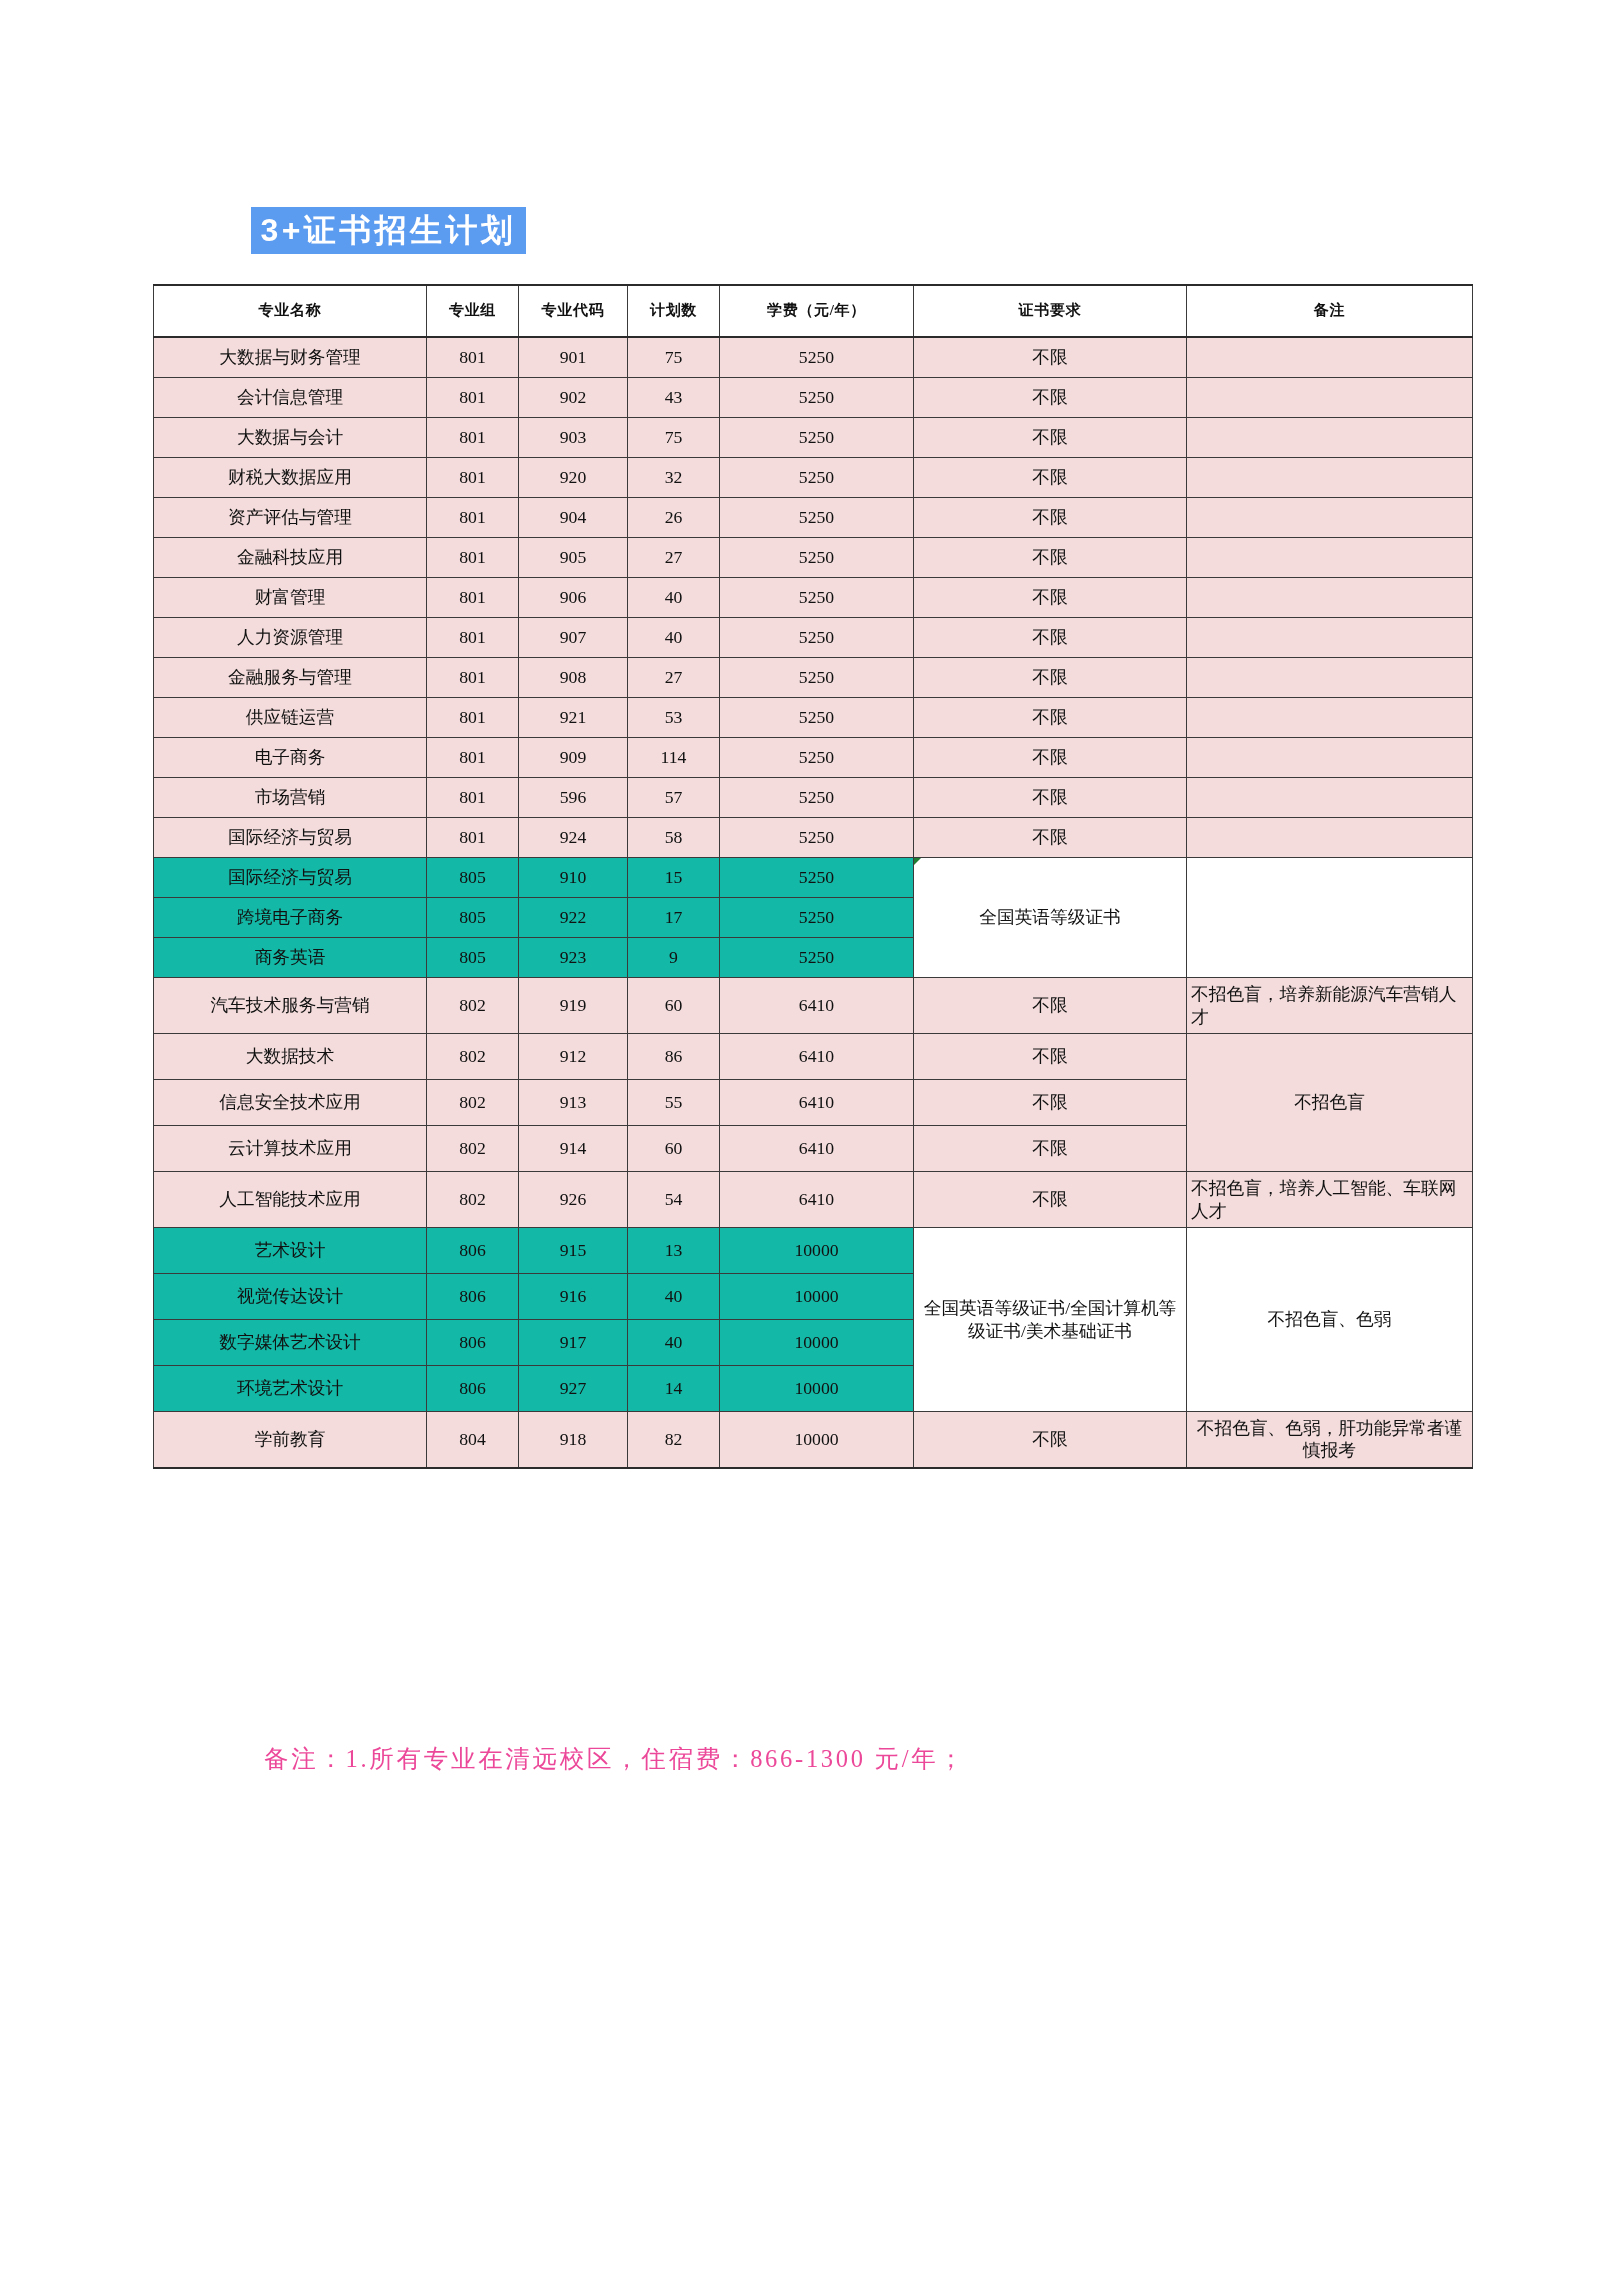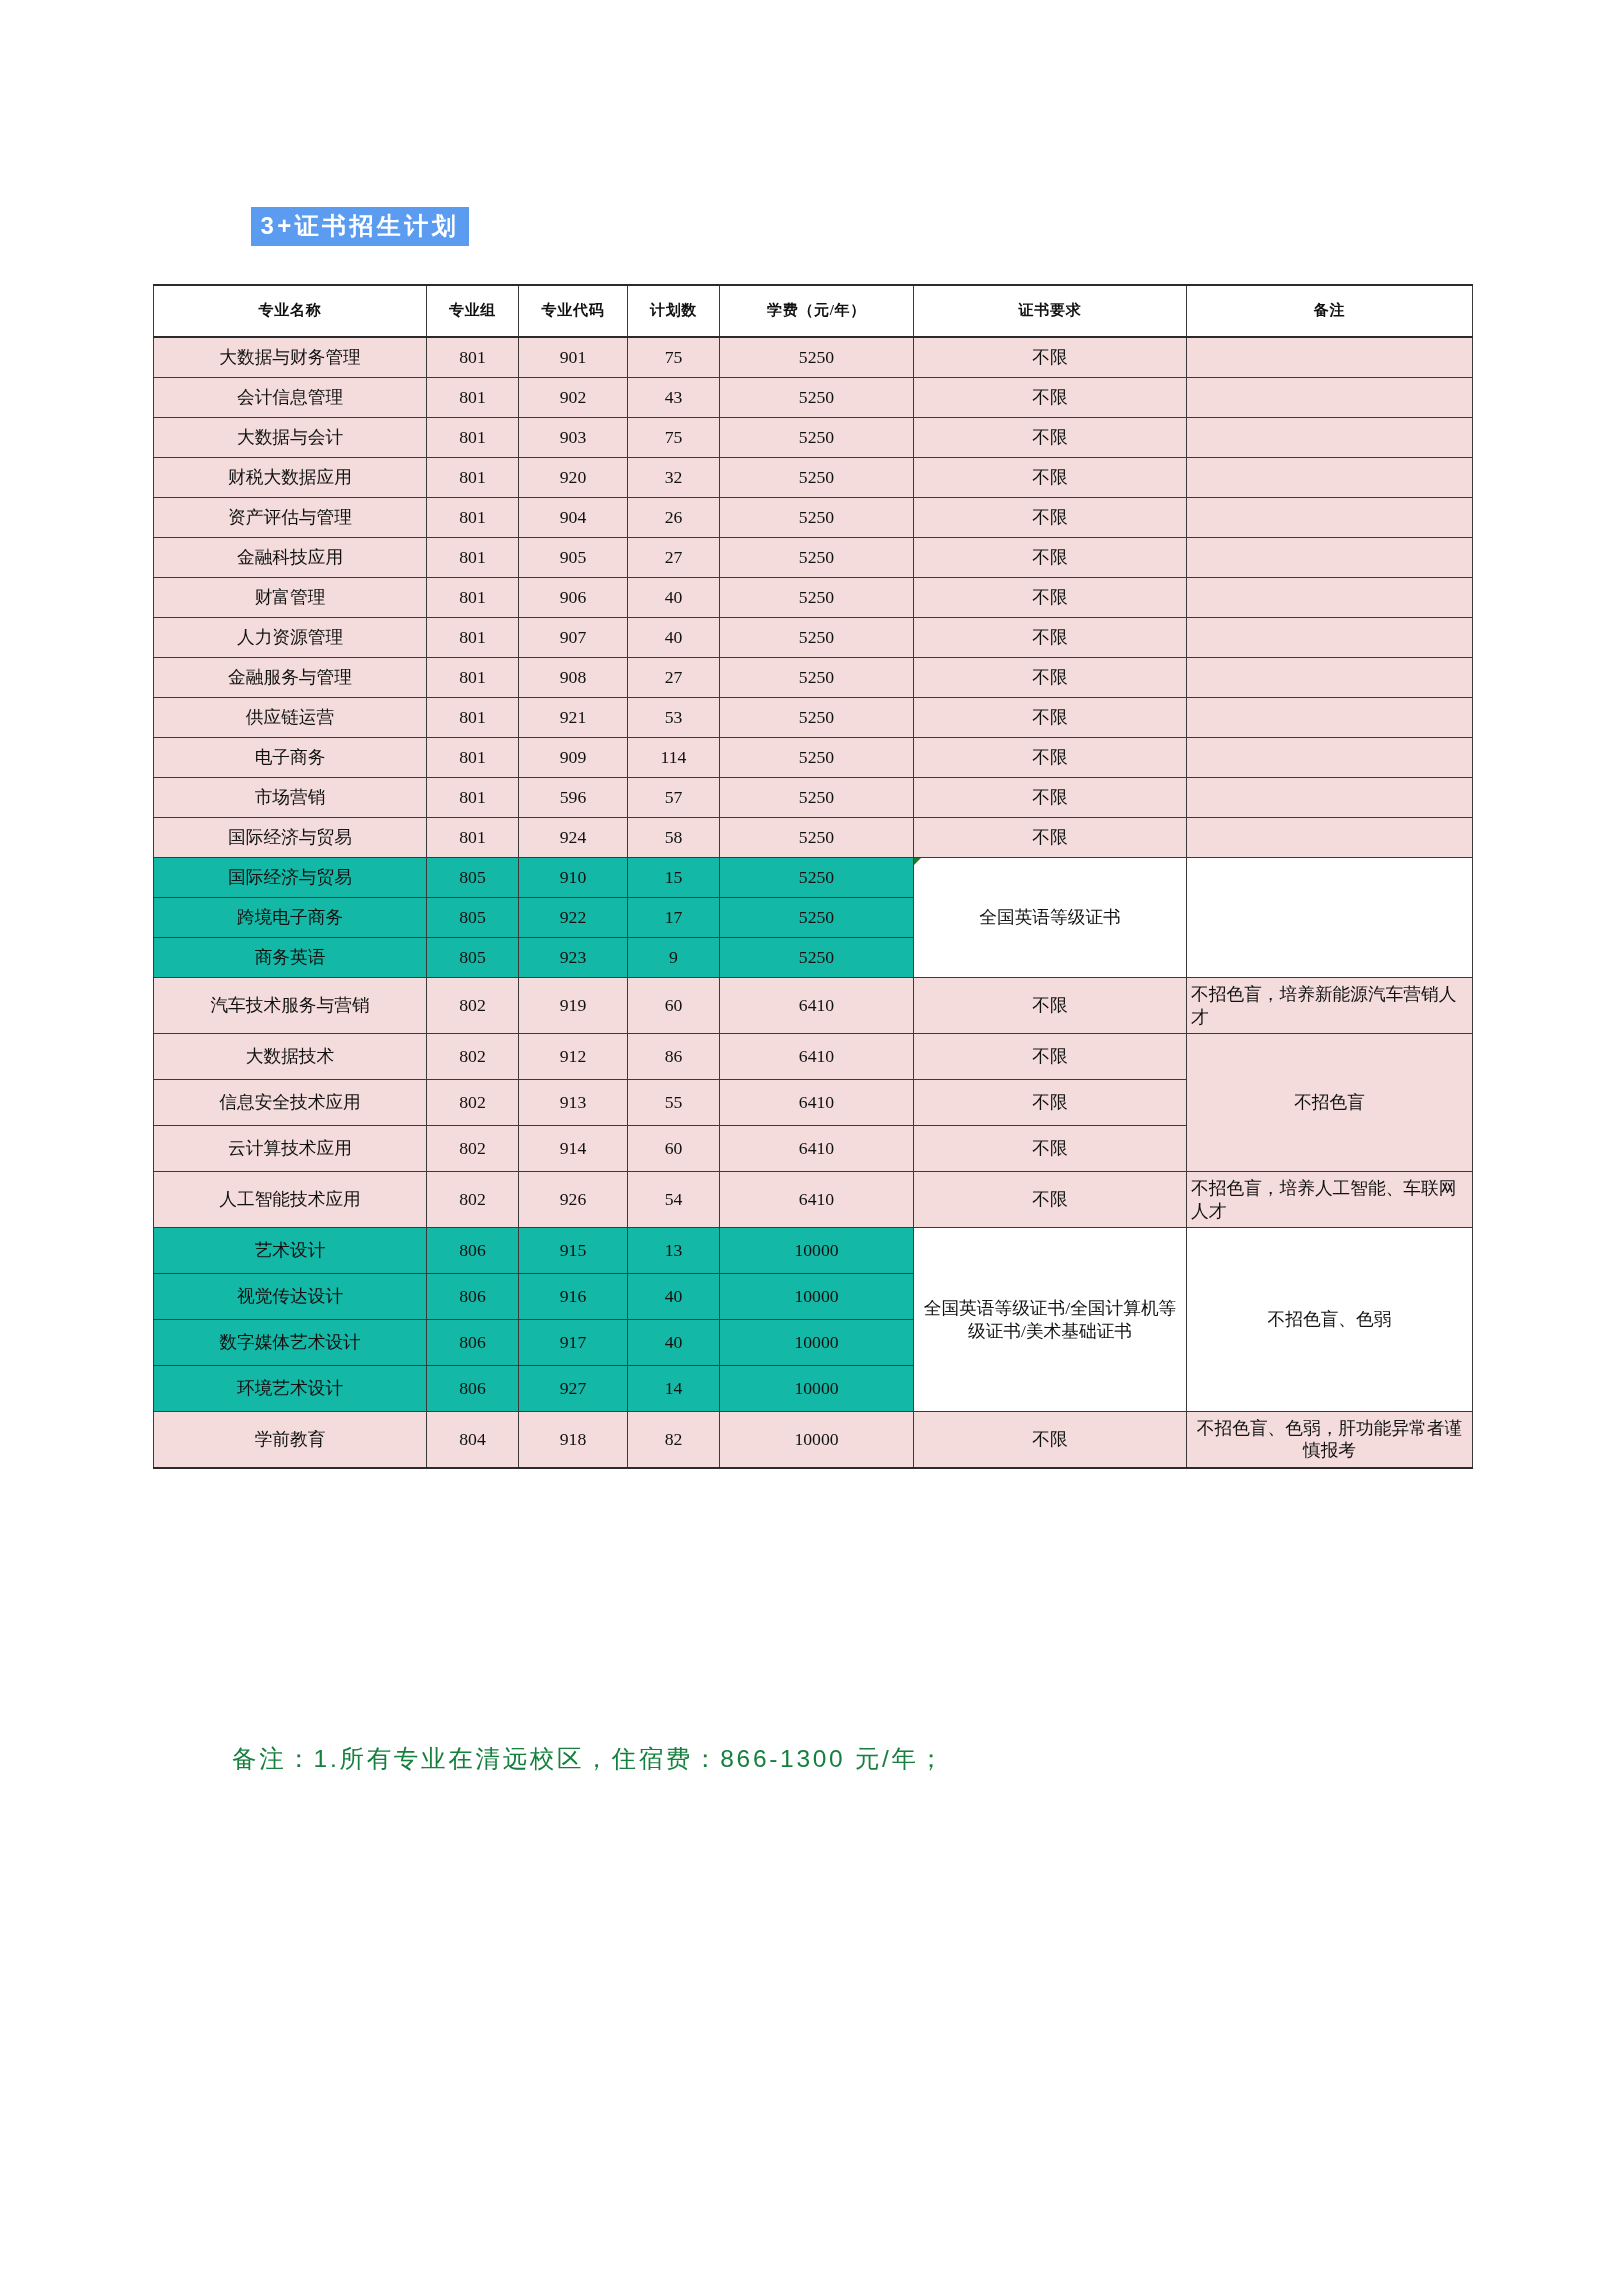--- a/index.html
+++ b/index.html
@@ -29,21 +29,21 @@
     position: absolute;
     left: 251px;
     top: 207px;
   }
   .title-text {
     display: inline-block;
     background: #5b9bf0;
     color: #ffffff;
     font-family: "Liberation Sans", "DejaVu Sans", sans-serif;
     font-weight: bold;
-    font-size: 24px;
+    font-size: 32px;
     letter-spacing: 3.4px;
     padding: 6.8px 9.5px 8.2px 9.5px;
     line-height: 1;
     white-space: nowrap;
   }
 
   
   .table-wrap {
     position: absolute;
     left: 153px;
@@ -115,26 +115,27 @@
   col.c-remark { width: 286px; }
 
   
   .notes {
     position: absolute;
     left: 232px;
     top: 1747px;
     width: 1227px;
   }
   .note-line {
-    font-family: Liberation Sans, sans-serif;
+    font-family: Liberation Serif, serif;
     font-size: 24.5px;
-    color: #15803d;
+    color: #ec4899;
     letter-spacing: 2.7px;
     line-height: 1;
     white-space: nowrap;
+    margin-left: 32px;
   }
   .note-line.n1 { margin-bottom: 50px; }
   .note-line.n2 { margin-bottom: 50px; letter-spacing: 2px; }
   .note-line.n3 { letter-spacing: 2px; }
 </style>
 </head>
 <body>
 
 <div class="page">
 

